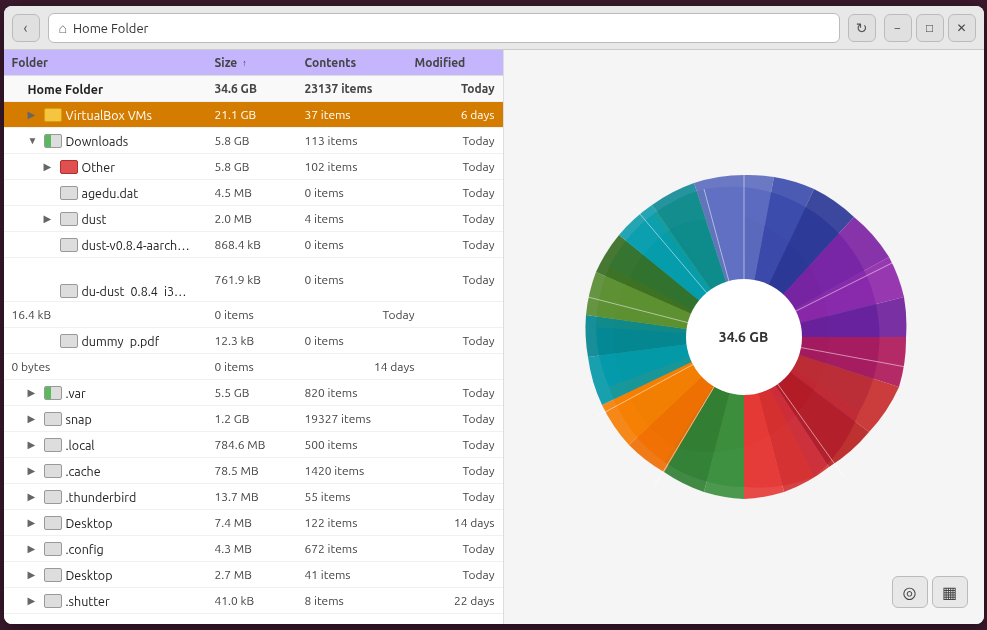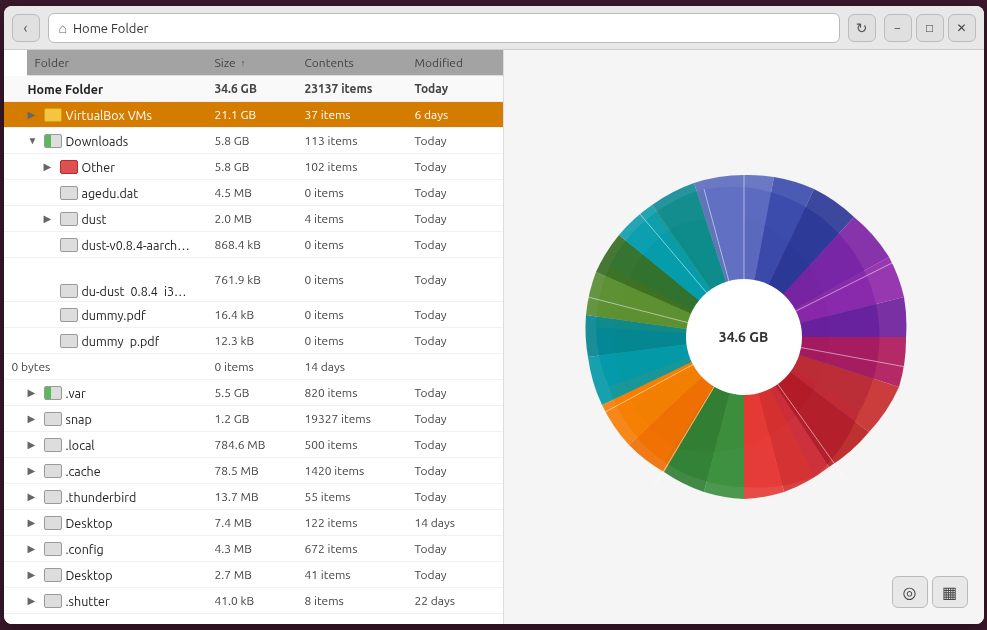--- a/index.html
+++ b/index.html
@@ -104,28 +104,27 @@
     .file-list::-webkit-scrollbar { width: 8px; }
     .file-list::-webkit-scrollbar-track { background: #f0f0f0; }
     .file-list::-webkit-scrollbar-thumb { background: #bbb; border-radius: 4px; }
 
     
     .col-header {
       display: grid;
       grid-template-columns: 1fr 90px 110px 80px;
       padding: 6px 8px;
       border-bottom: 1px solid #ddd;
-      background: #a3a3a3;
-      font-weight: 400;
+      background: #c4b5fd;
+      font-weight: 700;
       color: #444;
       font-size: 12px;
       position: sticky;
       top: 0;
       z-index: 10;
-      margin-left: 23px;
     }
 
     .col-header .size-col {
       display: flex;
       align-items: center;
       gap: 5px;
     }
 
     .col-header .up-arrow { font-size: 9px; }
 
@@ -193,21 +192,21 @@
       overflow: hidden;
       text-overflow: ellipsis;
       color: #222;
     }
 
     .size-val, .contents-val, .modified-val {
       font-size: 12px;
       color: #444;
     }
 
-    .modified-val { text-align: left; }
+    .modified-val { text-align: right; }
 
     
     .chart-panel {
       flex: 1;
       background: #f5f5f5;
       display: flex;
       flex-direction: column;
       align-items: center;
       justify-content: center;
       position: relative;
@@ -375,25 +374,20 @@
             <div class="file-name-cell" style="padding-left: 32px; margin-top: 23px;">
               <span class="expand-arrow"></span>
               <div class="folder-icon "></div>
               <span class="file-name">du-dust_0.8.4_i3…</span>
             </div>
             <span class="size-val">761.9 kB</span>
             <span class="contents-val">0 items</span>
             <span class="modified-val">Today</span>
           </div>
           <div class="file-row">
-            <div class="file-name-cell" style="padding-left: 32px;">
-              <span class="expand-arrow"></span>
-              <div class="folder-icon "></div>
-              <span class="file-name">dummy.pdf</span>
-            </div>
             <span class="size-val">16.4 kB</span>
             <span class="contents-val">0 items</span>
             <span class="modified-val">Today</span>
           </div>
           <div class="file-row">
             <div class="file-name-cell" style="padding-left: 32px;">
               <span class="expand-arrow"></span>
               <div class="folder-icon "></div>
               <span class="file-name">dummy_p.pdf</span>
             </div>

